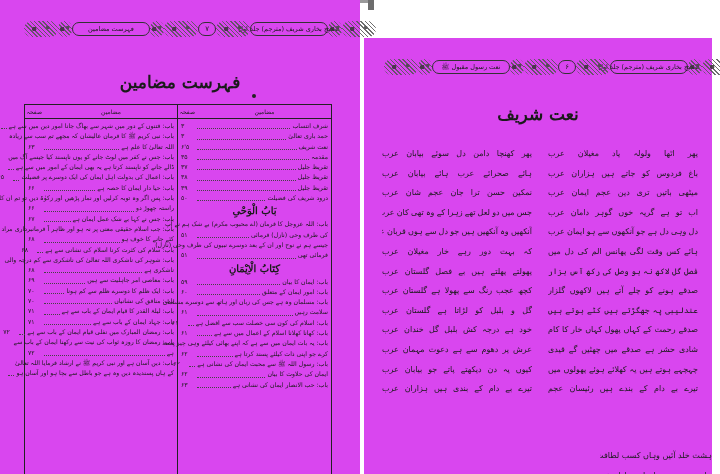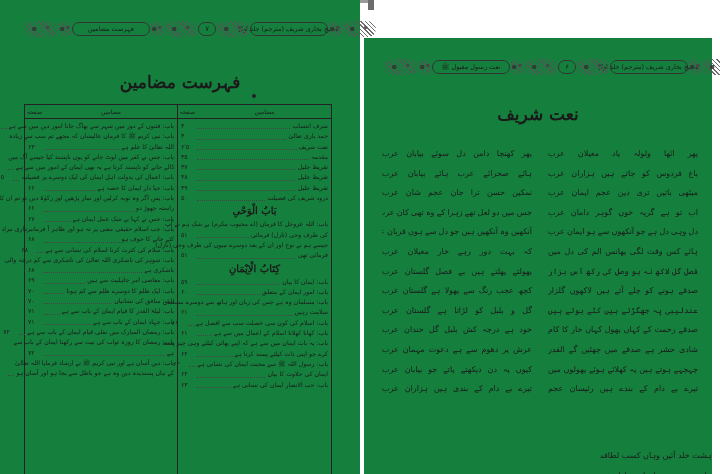--- a/index.html
+++ b/index.html
@@ -2,21 +2,21 @@
 <html><head>
 <meta charset="utf-8">
 <style>
   * { box-sizing: border-box; margin: 0; padding: 0; }
   html, body { width: 720px; height: 474px; overflow: hidden; background: #ffffff; }
   body { position: relative; font-family: "DejaVu Sans", sans-serif; color: #1a1a1a; }
 
   .topbar-left { position: absolute; left: 0; top: 0; width: 368px; height: 3px; background: #9a9a9a; }
   .topbar-right { position: absolute; left: 368px; top: 0; width: 6px; height: 10px; background: #6d6d6d; }
 
-  .page { position: absolute; top: 0; height: 474px; background: #15803d; }
+  .page { position: absolute; top: 0; height: 474px; background: #d946ef; }
   .page.left { left: 0; width: 360px; }
   .page.right { left: 364px; width: 348px; margin-top: 38px; }
 
   
   .header { position: absolute; top: 18px; height: 22px; display: flex; align-items: center; }
   .page.left .header { left: 24px; width: 312px; }
   .page.right .header { left: 20px; width: 330px; }
   .orn { height: 16px; border-radius: 8px; position: relative; flex: none;
          background:
           radial-gradient(circle at 30% 50%, #333 0 2px, transparent 2.5px),
@@ -370,21 +370,21 @@
       <div class="verse">پھر اٹھا ولولہ یاد مغیلان عرب</div>
       <div class="verse">باغ فردوس کو جاتے ہیں ہزاران عرب</div>
       <div class="verse">میٹھی باتیں تری دین عجم ایمان عرب</div>
       <div class="verse">اب تو ہے گریہ خوں گوہر دامان عرب</div>
       <div class="verse">دل وہی دل ہے جو آنکھوں سے ہو ایمان عرب</div>
       <div class="verse">ہائے کس وقت لگی پھانس الم کی دل میں</div>
       <div class="verse">فصل گل لاکھ نہ ہو وصل کی رکھ آس ہزار</div>
       <div class="verse">صدقے ہونے کو چلے آتے ہیں لاکھوں گلزار</div>
       <div class="verse">عندلیبی پہ جھگڑتے ہیں کٹے ہوتے ہیں</div>
       <div class="verse">صدقے رحمت کے کہاں پھول کہاں خار کا کام</div>
-      <div class="verse">شادی حشر ہے صدقے میں چھٹیں گے القدر</div>
+      <div class="verse">شادی حشر ہے صدقے میں چھٹیں گے قیدی</div>
       <div class="verse">چہچہے ہوتے ہیں یہ کھلائے ہوئے پھولوں میں</div>
       <div class="verse">تیرے بے دام کے بندے ہیں رئیسان عجم</div>
     </div>
   <div class="poem c2" id="poem-left">
       <div class="verse">پھر کھنچا دامن دل سوئے بیابان عرب</div>
       <div class="verse">ہائے صحرائے عرب ہائے بیابان عرب</div>
       <div class="verse">نمکین حسن ترا جان عجم شان عرب</div>
       <div class="verse">جس میں دو لعل تھے زہرا کے وہ تھی کان عرب</div>
       <div class="verse">آنکھیں وہ آنکھیں ہیں جو دل سے ہوں قربان عرب</div>
       <div class="verse">کہ بہت دور رہے خار مغیلان عرب</div>

